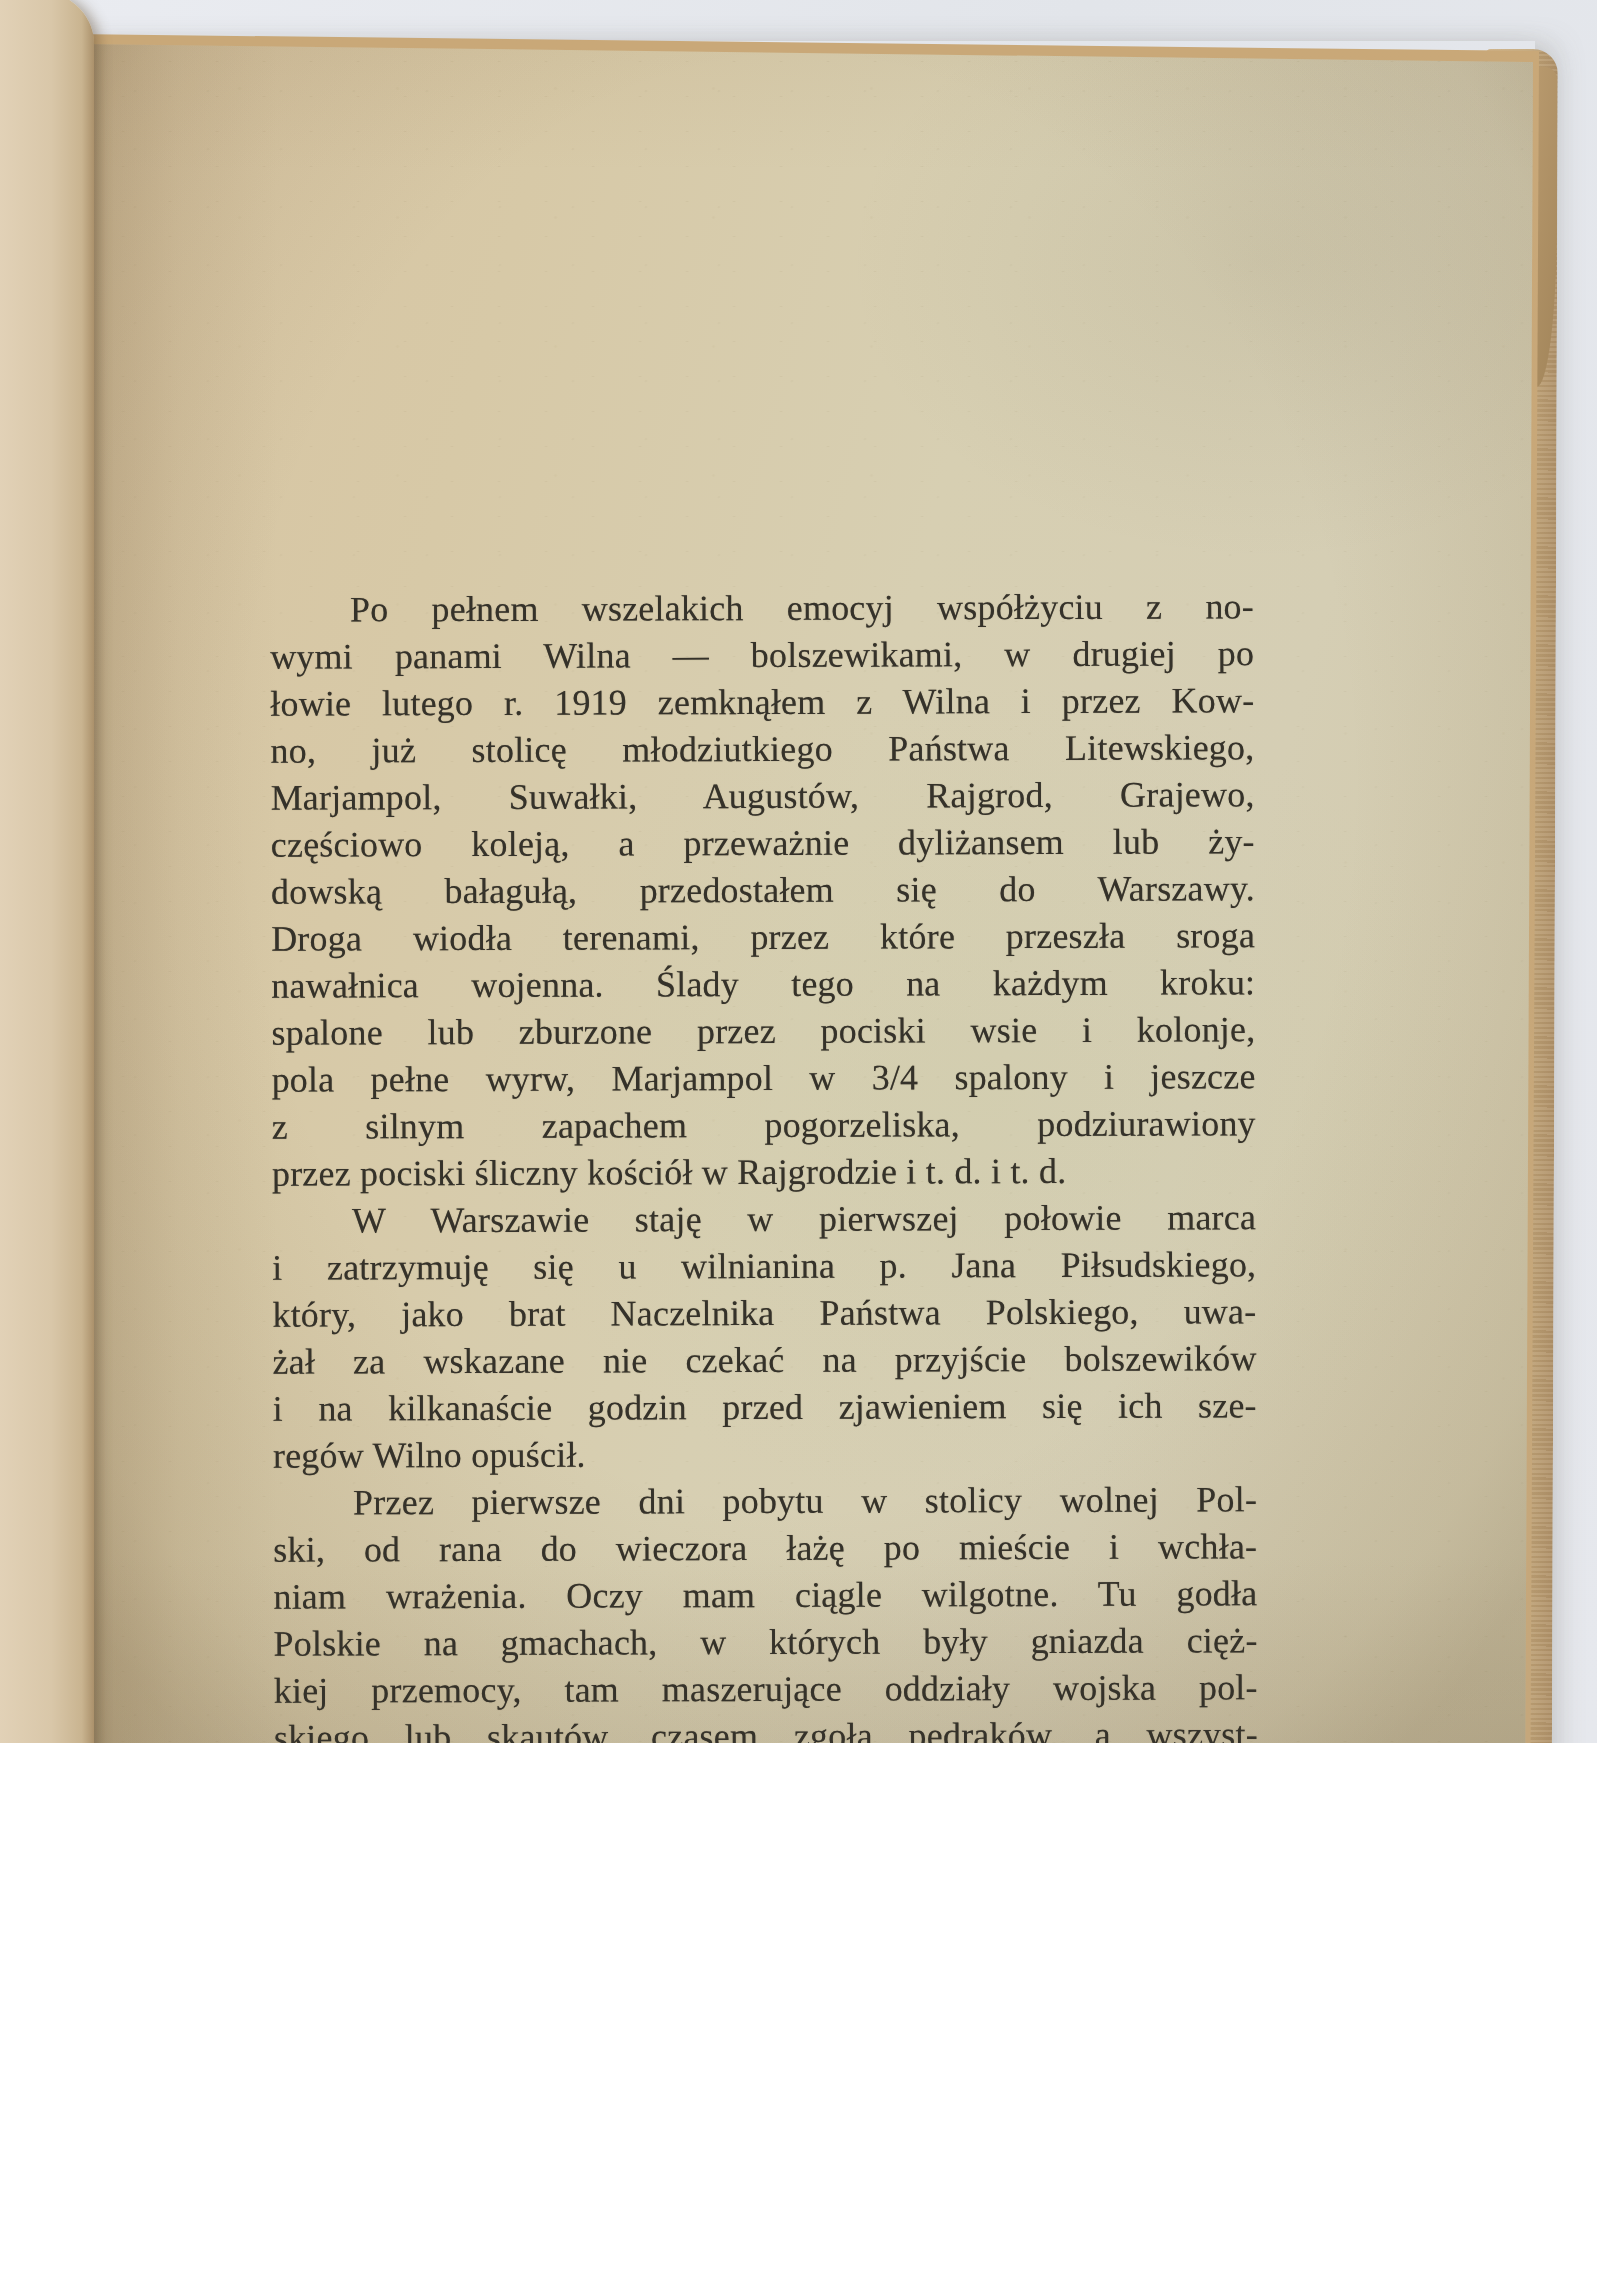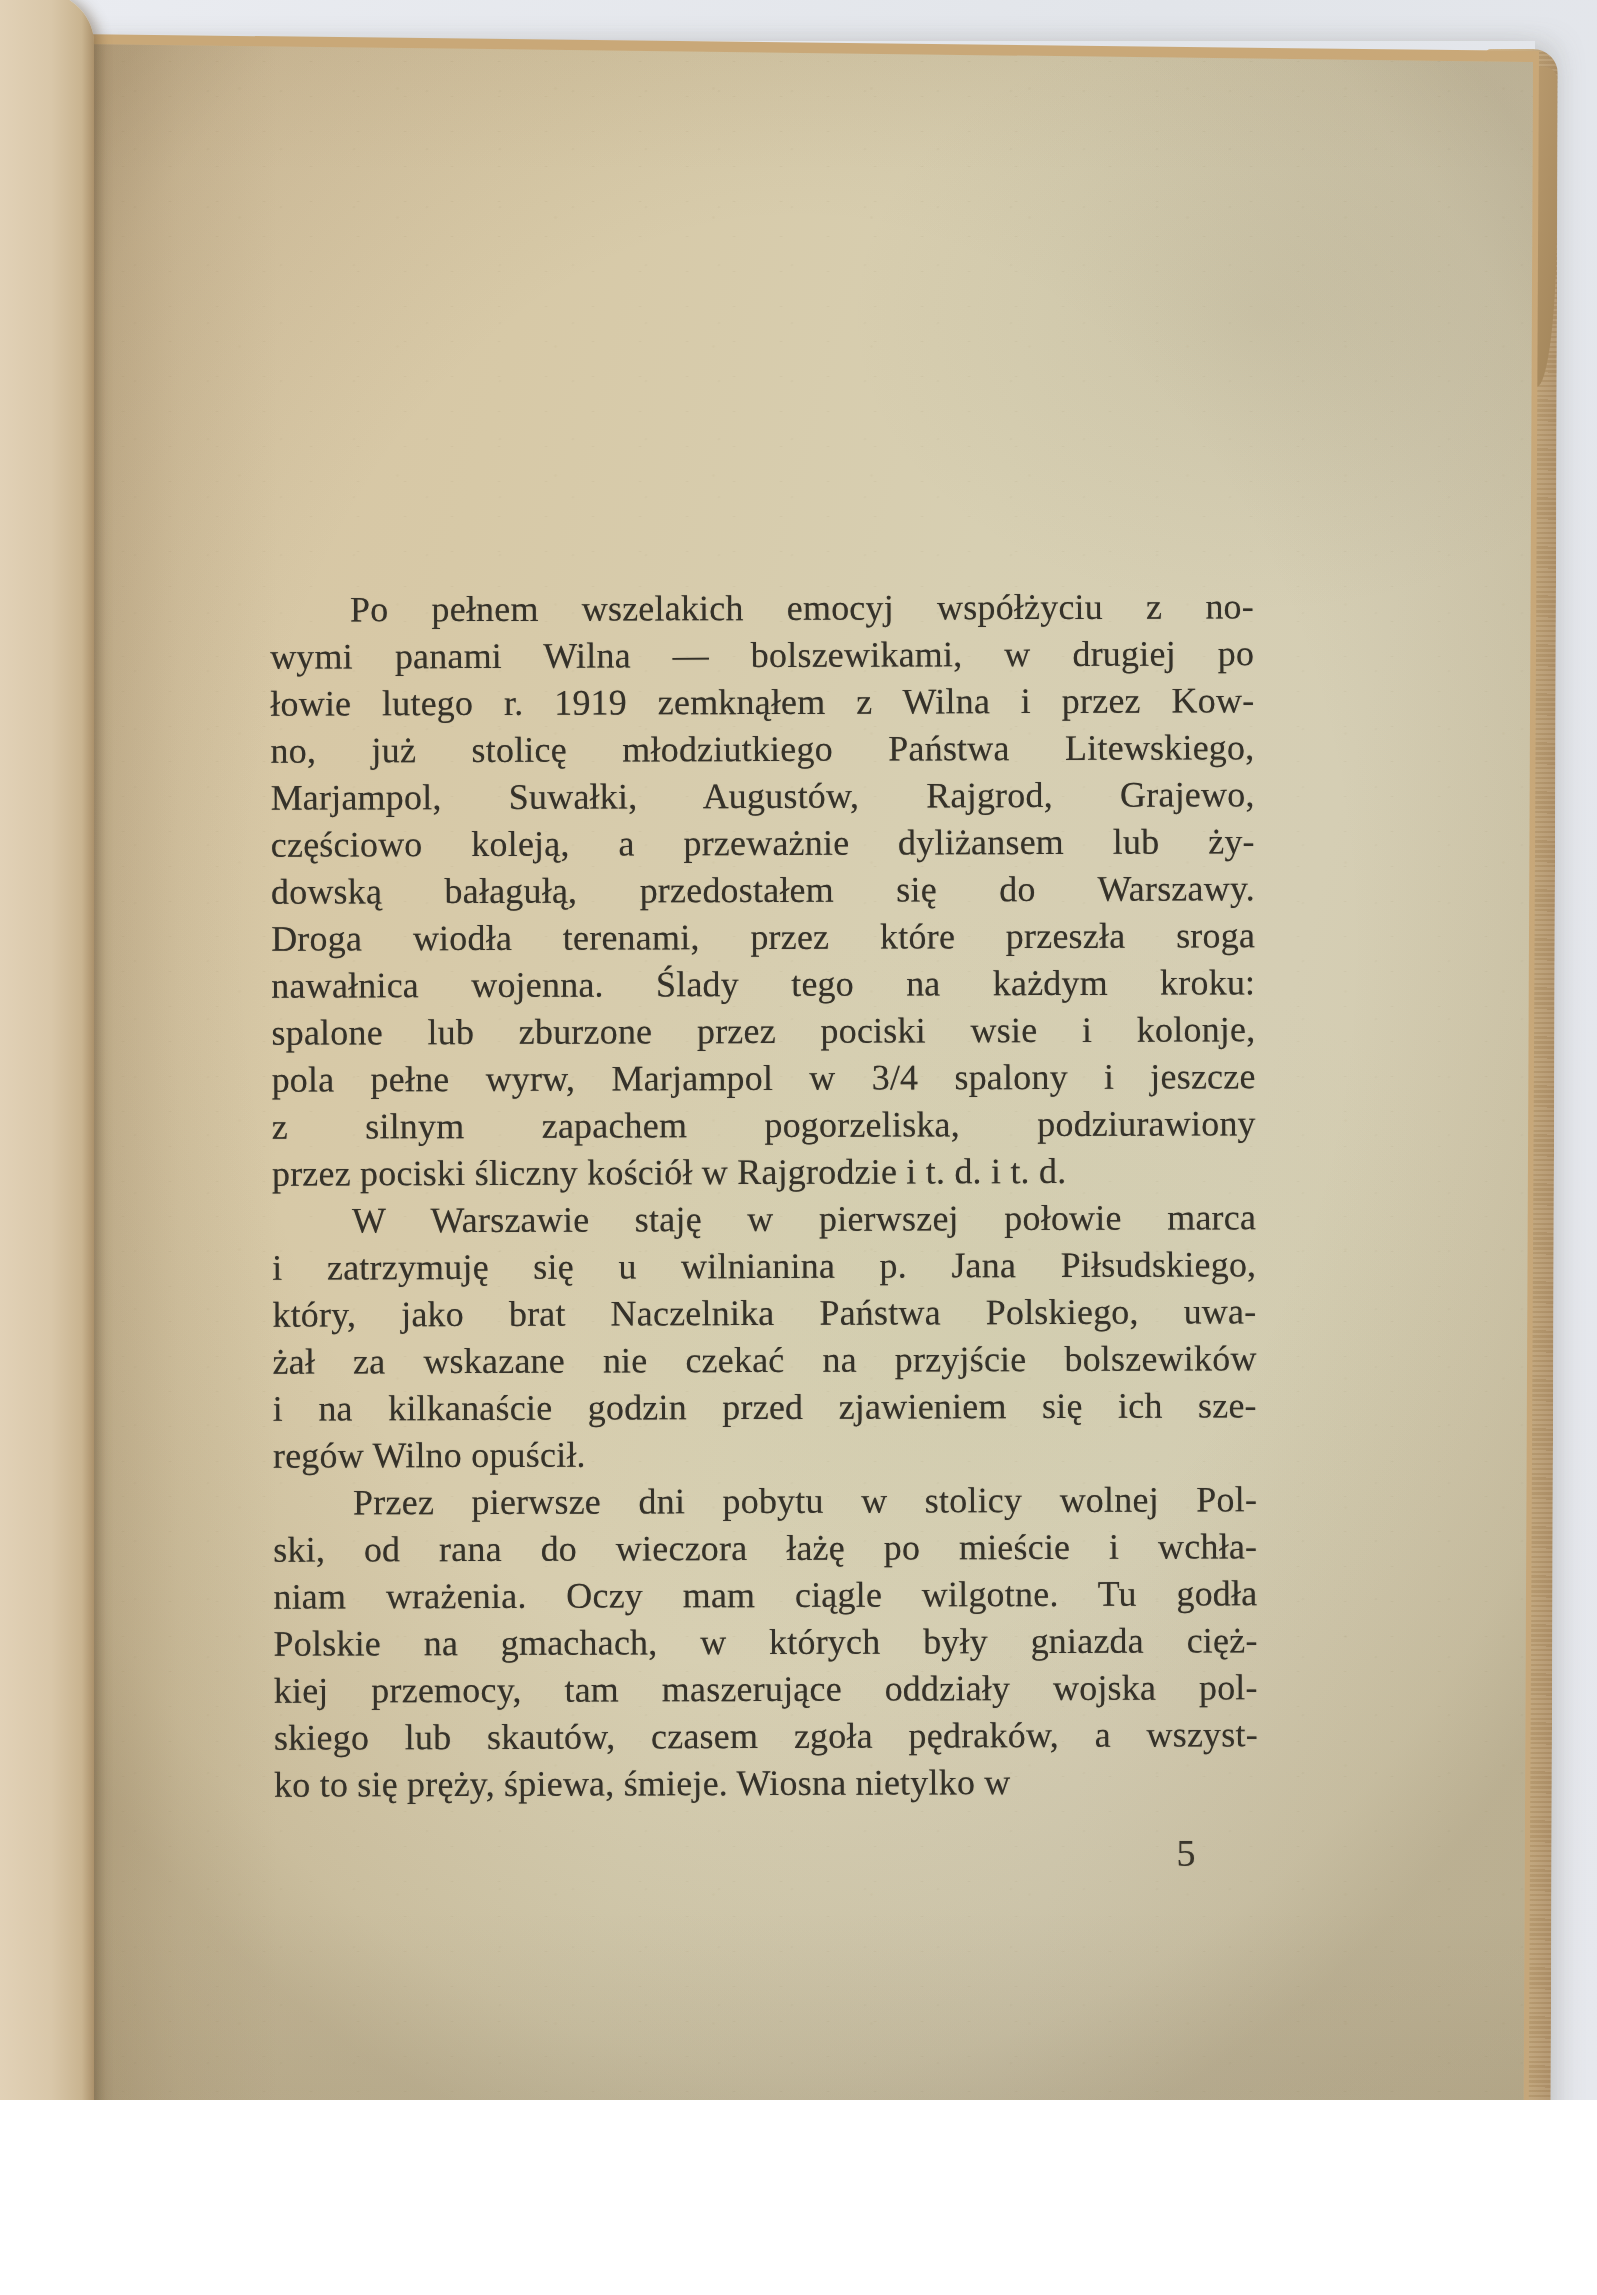--- a/index.html
+++ b/index.html
@@ -1,19 +1,19 @@
 <!DOCTYPE html>
 <html style="font-size:13px"><head>
 <meta charset="utf-8">
 <style>
   html, body { margin: 0; padding: 0; }
   .scene {
     position: relative;
     width: 1597px;
-    height: 2100px;
+    height: 1743px;
     overflow: hidden;
     background: linear-gradient(115deg, #eaecf1 0%, #e2e5ea 45%, #e6e8ed 100%);
     font-family: "Liberation Serif", "DejaVu Serif", serif;
   }
   .book-shadow {
     position: absolute; left: 66px; top: 41px; width: 1469px; height: 2207px;
     box-shadow: 0 16.4px 31px rgba(112,108,98,.42), 19.7px 6.6px 29.5px rgba(112,108,98,.26);
   }
   
   .right-edges {

